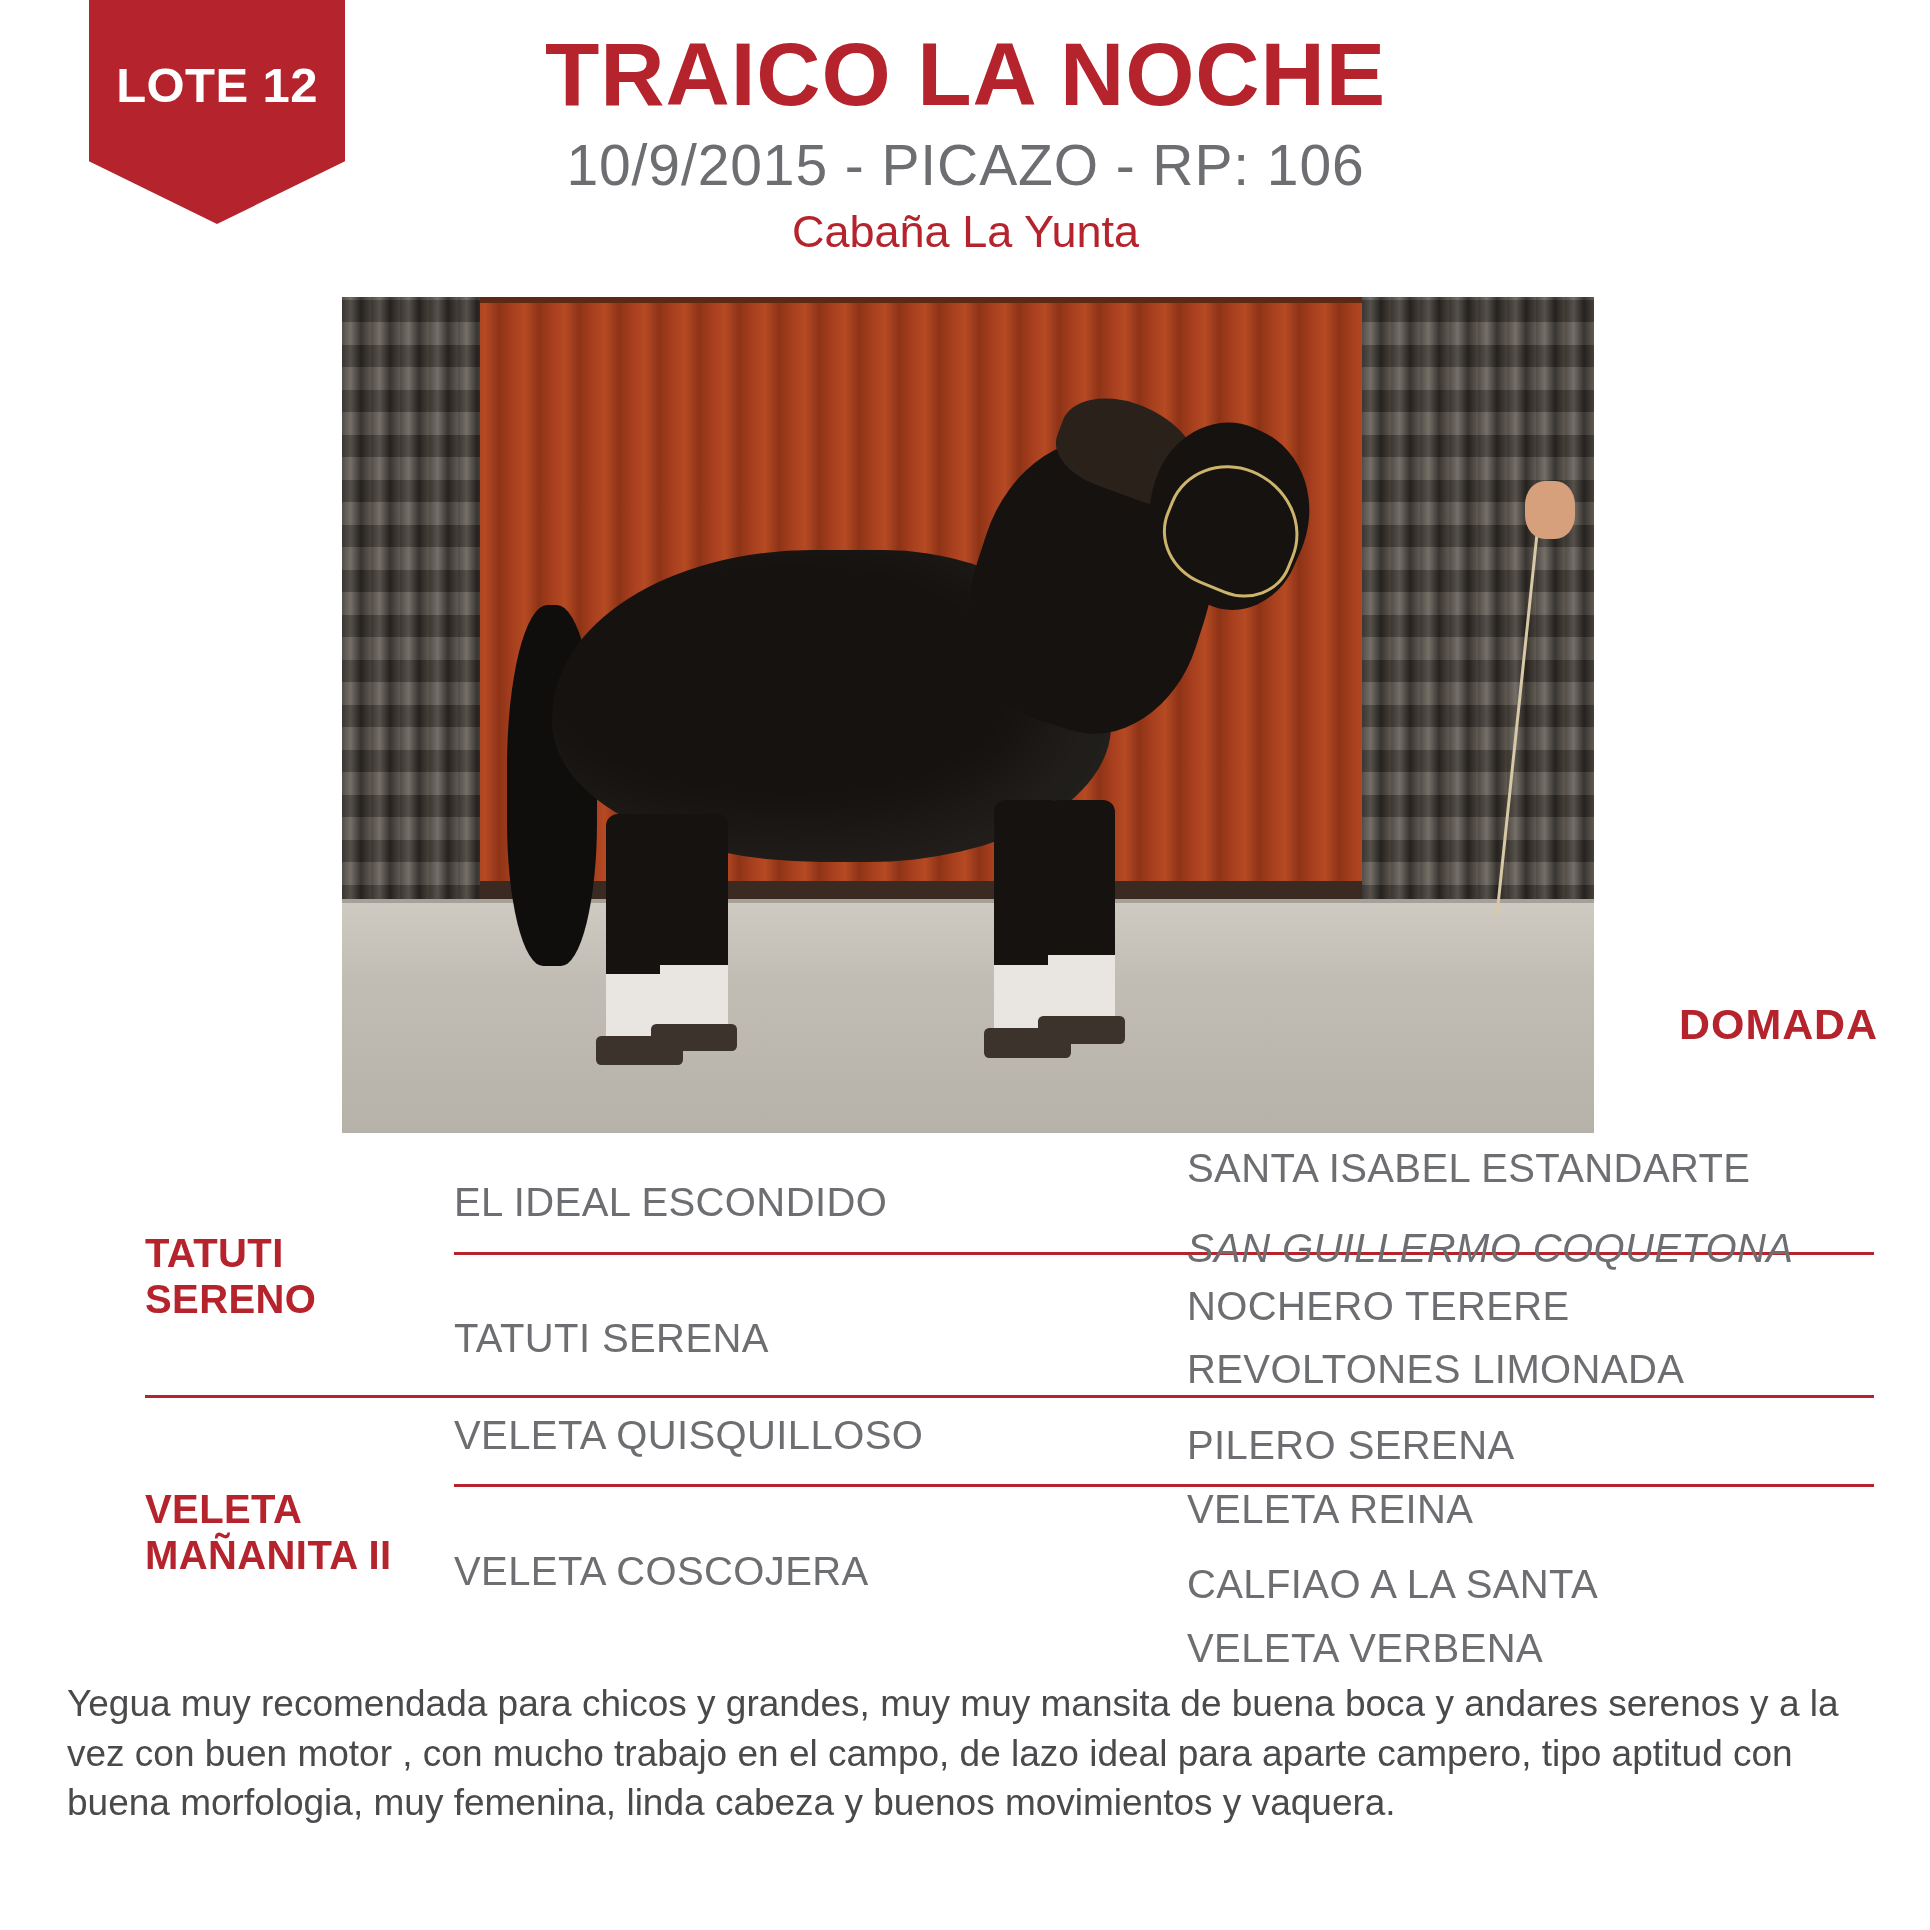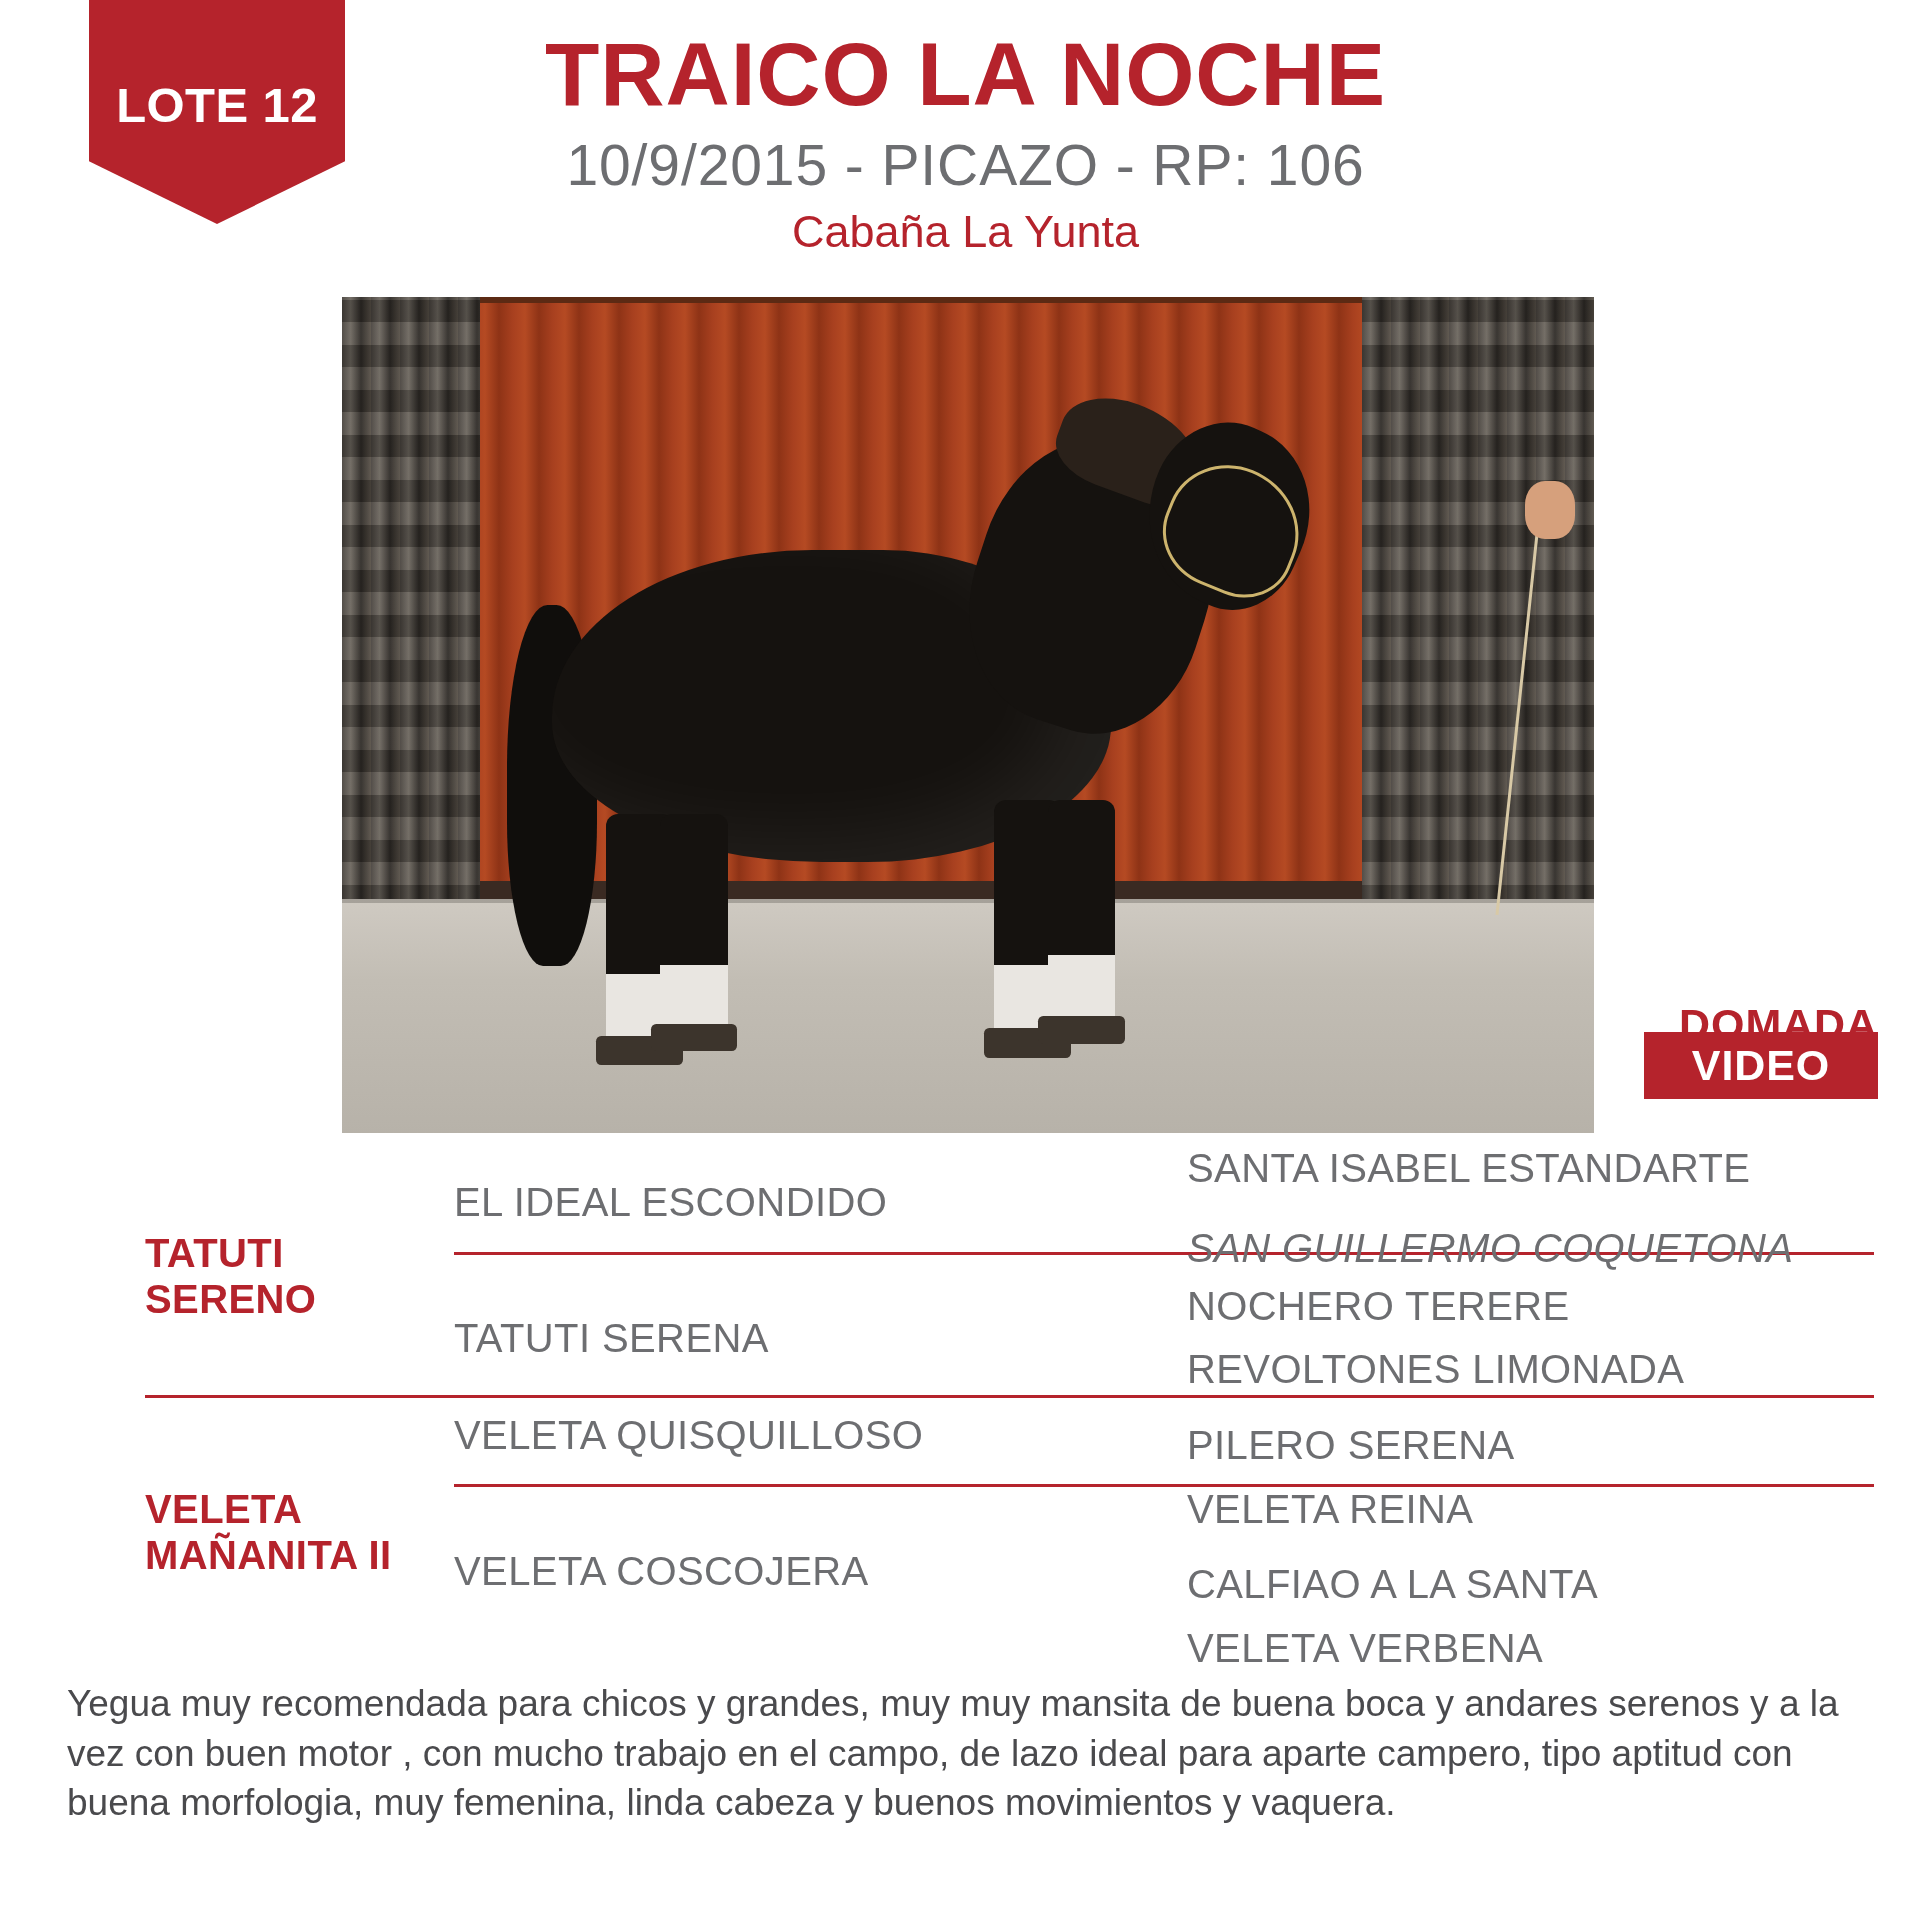--- a/index.html
+++ b/index.html
@@ -18,21 +18,21 @@
   
   .lote-ribbon {
     position: absolute;
     left: 89px; top: 0;
     width: 256px; height: 224px;
     background: #b5232c;
     clip-path: polygon(0 0, 100% 0, 100% 72%, 50% 100%, 0 72%);
     display: flex;
     justify-content: center;
     align-items: flex-start;
-    padding-top: 77px;
+    padding-top: 57px;
   }
   .lote-ribbon .lote-text {
     color: #ffffff;
     font-size: 49px;
     font-weight: bold;
     letter-spacing: 0.4px;
     font-family: "Liberation Sans", sans-serif;
   }
 
   
@@ -321,21 +321,20 @@
           <div class="hoof"></div>
         </div>
       </div>
 
       <div class="lead-rope"></div>
       <div class="handler-arm"></div>
     </div>
   </div>
 
   <div class="domada">DOMADA</div>
-  <div class="video-badge">VIDEO</div>
 
   <div class="pedigree">
 
     <div class="ped-name-red p-abs" style="left:145px; top:86px;">
       <div>TATUTI</div>
       <div>SERENO</div>
     </div>
     <div class="ped-name-red p-abs" style="left:145px; top:318px;margin-top:24px;">
       <div>VELETA</div>
       <div>MAÑANITA II</div>

